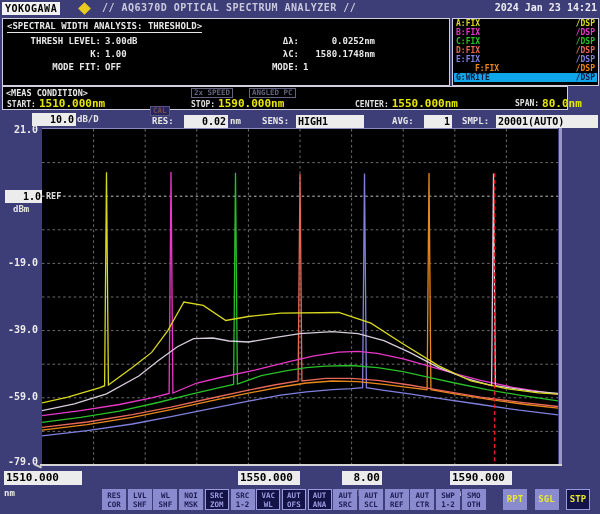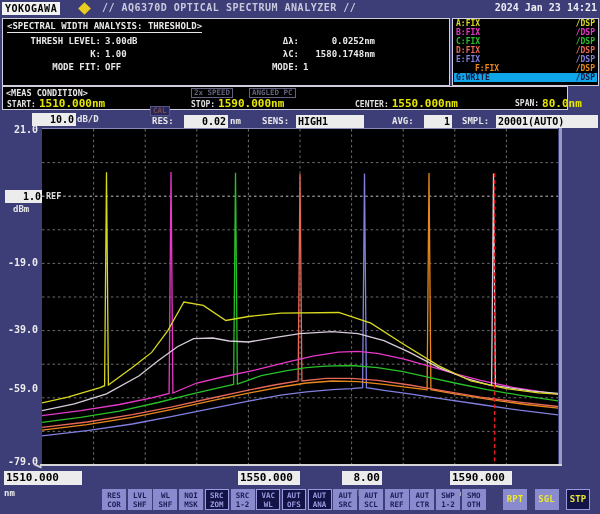--- a/index.html
+++ b/index.html
@@ -153,21 +153,21 @@
   <div class="a slab" style="left:392px;top:115px;">AVG:</div>
   <div class="a wbox" style="left:424px;top:115px;width:24px;">1</div>
   <div class="a slab" style="left:462px;top:115px;">SMPL:</div>
   <div class="a wbox left" style="left:496px;top:115px;width:98px;">20001(AUTO)</div>
 
   <div class="a ylab" style="left:2px;top:124px;">21.0</div>
   <div class="a wbox refbox">1.0</div>
   <div class="a refunit">dBm</div>
   <div class="a ylab" style="left:2px;top:257px;">-19.0</div>
   <div class="a ylab" style="left:2px;top:324px;">-39.0</div>
-  <div class="a ylab" style="left:2px;top:383px;">-59.0</div>
+  <div class="a ylab" style="left:2px;top:391px;">-59.0</div>
   <div class="a ylab" style="left:2px;top:456px;">-79.0</div>
 
   <div class="a plotarea">
     <svg id="plot-svg" width="516" height="336">
         <line x1="51.6" y1="0" x2="51.6" y2="336" stroke="#6e6e6e" stroke-dasharray="2.5 2.8" stroke-width="1"></line>
         <line x1="103.2" y1="0" x2="103.2" y2="336" stroke="#6e6e6e" stroke-dasharray="2.5 2.8" stroke-width="1"></line>
         <line x1="154.8" y1="0" x2="154.8" y2="336" stroke="#6e6e6e" stroke-dasharray="2.5 2.8" stroke-width="1"></line>
         <line x1="206.4" y1="0" x2="206.4" y2="336" stroke="#6e6e6e" stroke-dasharray="2.5 2.8" stroke-width="1"></line>
         <line x1="258" y1="0" x2="258" y2="336" stroke="#6e6e6e" stroke-dasharray="2.5 2.8" stroke-width="1"></line>
         <line x1="309.6" y1="0" x2="309.6" y2="336" stroke="#6e6e6e" stroke-dasharray="2.5 2.8" stroke-width="1"></line>

